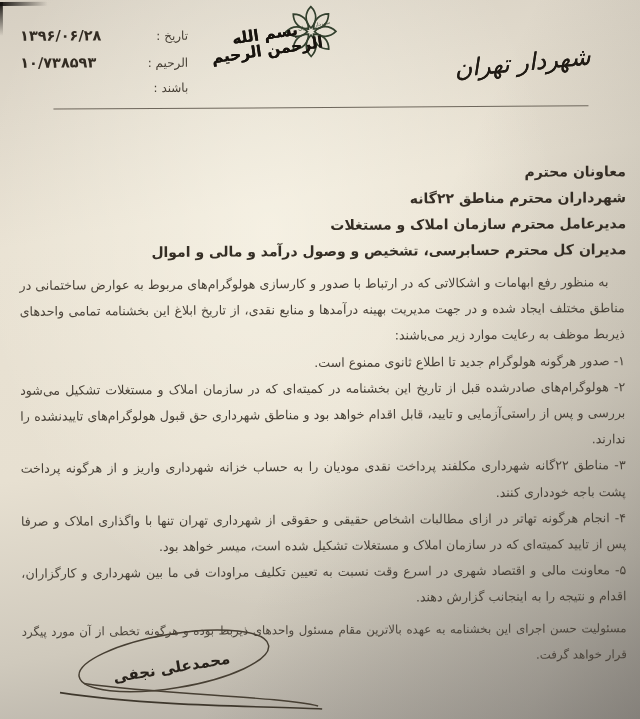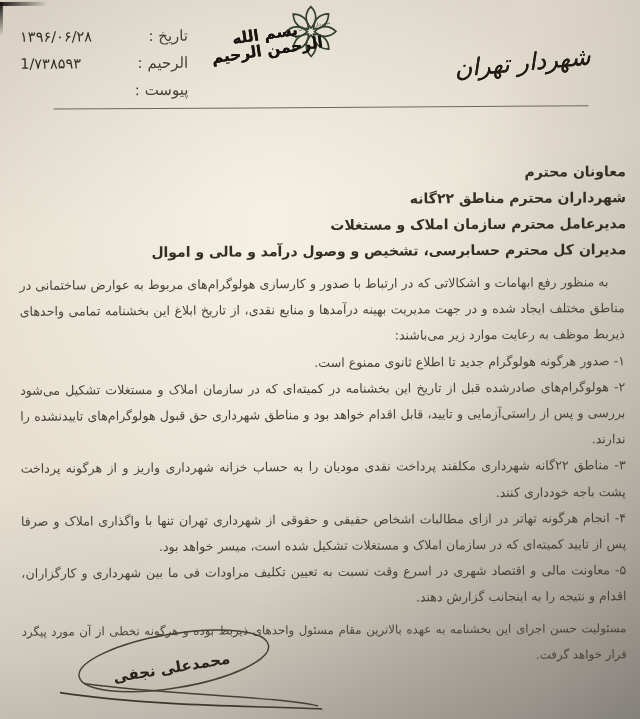--- a/index.html
+++ b/index.html
@@ -16,22 +16,22 @@
   }
   .tilt{position:absolute;inset:0;transform:rotate(-0.35deg);transform-origin:50% 50%;}
   .edge-left{position:absolute;left:0;top:0;width:5px;height:34px;
     background:linear-gradient(to bottom,#15120f,rgba(21,18,15,0));}
   .edge-top{position:absolute;left:0;top:0;width:50px;height:4px;
     background:linear-gradient(to right,#15120f,rgba(21,18,15,0));}
 
   
   .fields{position:absolute;top:26px;left:22px;width:168px;color:#3a332a;}
   .field-row{display:flex;justify-content:space-between;align-items:baseline;height:27px;direction:rtl;}
-  .field-label{font-size:15px;color:#453e34;}
-  .field-value{font-size:14.5px;font-weight:normal;letter-spacing:1px;color:#322b22;}
+  .field-label{font-size:12px;color:#453e34;}
+  .field-value{font-size:14.5px;font-weight:bold;letter-spacing:1px;color:#322b22;}
 
   .emblem{position:absolute;left:284px;top:3px;width:58px;height:57px;}
   .emblem-caption{position:absolute;left:296px;top:22px;width:40px;
     font-size:5px;line-height:6px;text-align:center;color:#33402e;transform:rotate(-12deg);}
 
   .bismillah{
     position:absolute;left:205px;top:26px;width:126px;
     font-size:15.5px;font-weight:bold;line-height:16px;letter-spacing:-1px;
     color:#17130e;text-align:center;transform:rotate(-8deg);
     text-shadow:0 0 0.6px #17130e;
@@ -65,24 +65,24 @@
 <div class="photo">
   <div class="tilt">
 
     <div class="fields">
       <div class="field-row">
         <span class="field-label">تاریخ :</span>
         <span class="field-value">۱۳۹۶/۰۶/۲۸</span>
       </div>
       <div class="field-row">
         <span class="field-label">الرحیم :</span>
-        <span class="field-value">1/۷۳۸۵۹۳</span>
+        <span class="field-value">۱۰/۷۳۸۵۹۳</span>
       </div>
       <div class="field-row">
-        <span class="field-label">پیوست :</span>
+        <span class="field-label">باشند :</span>
         <span class="field-value"></span>
       </div>
     </div>
 
     <svg class="emblem" viewBox="0 0 80 80" fill="none">
       <g stroke="#33402e" stroke-width="2.4" fill="none">
         <path d="M40,5 C49,14 49,26 40,35 C31,26 31,14 40,5 Z"></path>
         <path d="M40,5 C49,14 49,26 40,35 C31,26 31,14 40,5 Z" transform="rotate(45 40 40)"></path>
         <path d="M40,5 C49,14 49,26 40,35 C31,26 31,14 40,5 Z" transform="rotate(90 40 40)"></path>
         <path d="M40,5 C49,14 49,26 40,35 C31,26 31,14 40,5 Z" transform="rotate(135 40 40)"></path>

